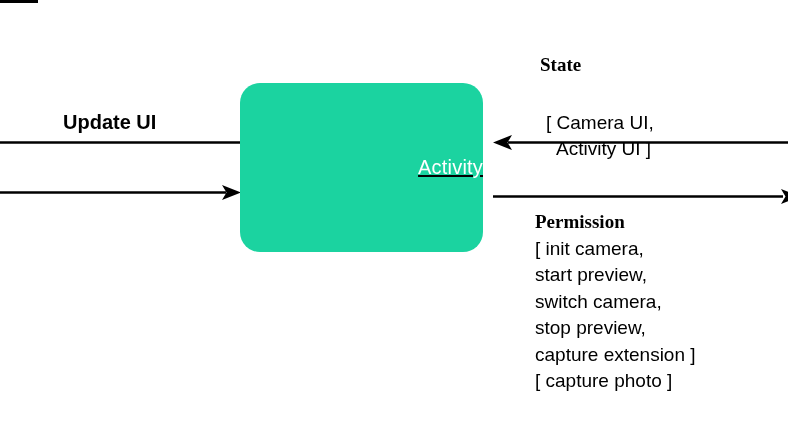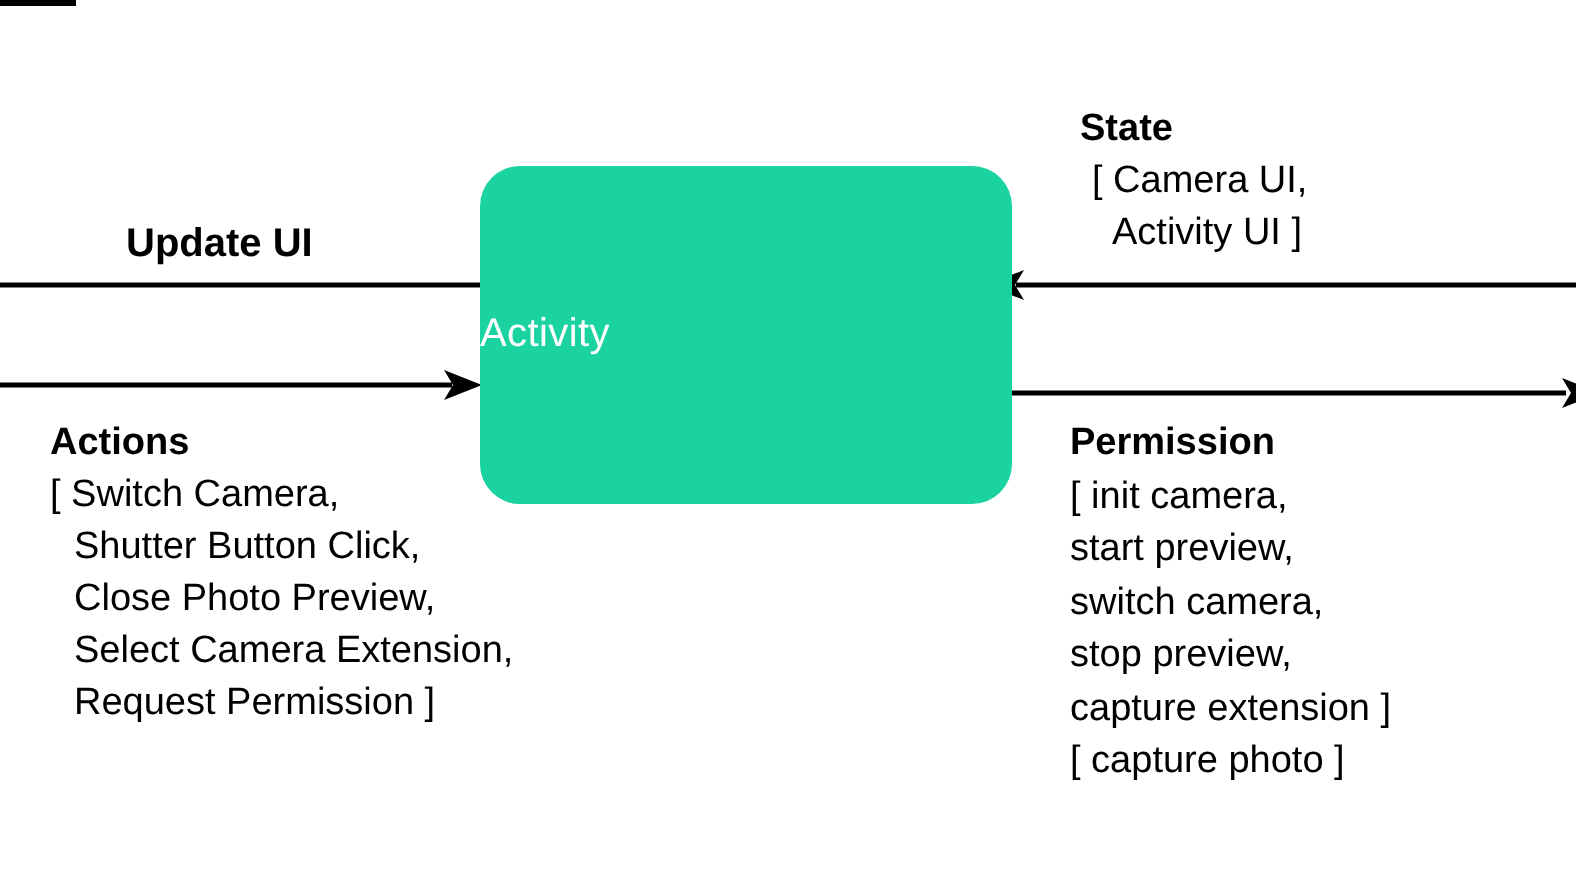--- a/index.html
+++ b/index.html
@@ -29,57 +29,59 @@
     left: 0;
     top: 0;
     width: 788px;
     height: 444px;
     pointer-events: none;
   }
   #activity-node {
     position: absolute;
     left: 240px;
     top: 83px;
-    width: 266px;
+    width: 243px;
     height: 169px;
     border-radius: 20px;
     background: #1bd3a0;
     display: flex;
     align-items: center;
-    justify-content: flex-start;
+    justify-content: flex-end;
+    text-decoration: underline;
   }
   #activity-node .node-label {
     color: #ffffff;
     font-size: 20px;
     letter-spacing: 0.2px;
   }
   .edge-label {
     position: absolute;
     font-size: 19px;
     line-height: 26px;
     white-space: nowrap;
   }
   .edge-title {
     font-weight: 700;
+    font-family: Liberation Serif, serif;
   }
   #update-ui-label {
     left: 63px;
     top: 109px;
     font-size: 20px;
     font-weight: 700;
   }
   #actions-label {
     left: 25px;
     top: 209px;
   }
   #state-label {
     left: 540px;
     top: 52px;
   }
-  #state-label .line-0 { margin-left: 6px; }
+  #state-label .line-0 { margin-left: 6px; margin-top: 32px; }
   #state-label .line-1 { margin-left: 16px; }
   #camera-ops-label {
     left: 535px;
     top: 209px;
     line-height: 26.5px;
   }
   .indent {
     margin-left: 0;
   }
   #actions-label .indent {
@@ -114,28 +116,20 @@
       <polygon points="800,196.5 781,189 785.5,196.5 781,204" fill="#000000"></polygon>
     </g>
   </svg>
 
   <div id="activity-node" style="background: rgb(27, 211, 160);">
     <span class="node-label" style="color: rgb(255, 255, 255);">Activity</span>
   </div>
 
   <div id="update-ui-label" class="edge-label">Update UI</div>
 
-  <div id="actions-label" class="edge-label">
-    <div class="edge-title">Actions</div>
-    <div>[ Switch Camera,</div>
-    <div class="indent">Shutter Button Click,</div>
-    <div class="indent">Close Photo Preview,</div>
-    <div class="indent">Select Camera Extension,</div>
-    <div class="indent">Request Permission ]</div>
-  </div>
 
   <div id="state-label" class="edge-label">
     <div class="edge-title">State</div>
     <div class="line-0">[ Camera UI,</div>
     <div class="line-1">Activity UI ]</div>
   </div>
 
   <div id="camera-ops-label" class="edge-label">
     <div class="edge-title">Permission</div>
     <div>[ init camera,</div>

